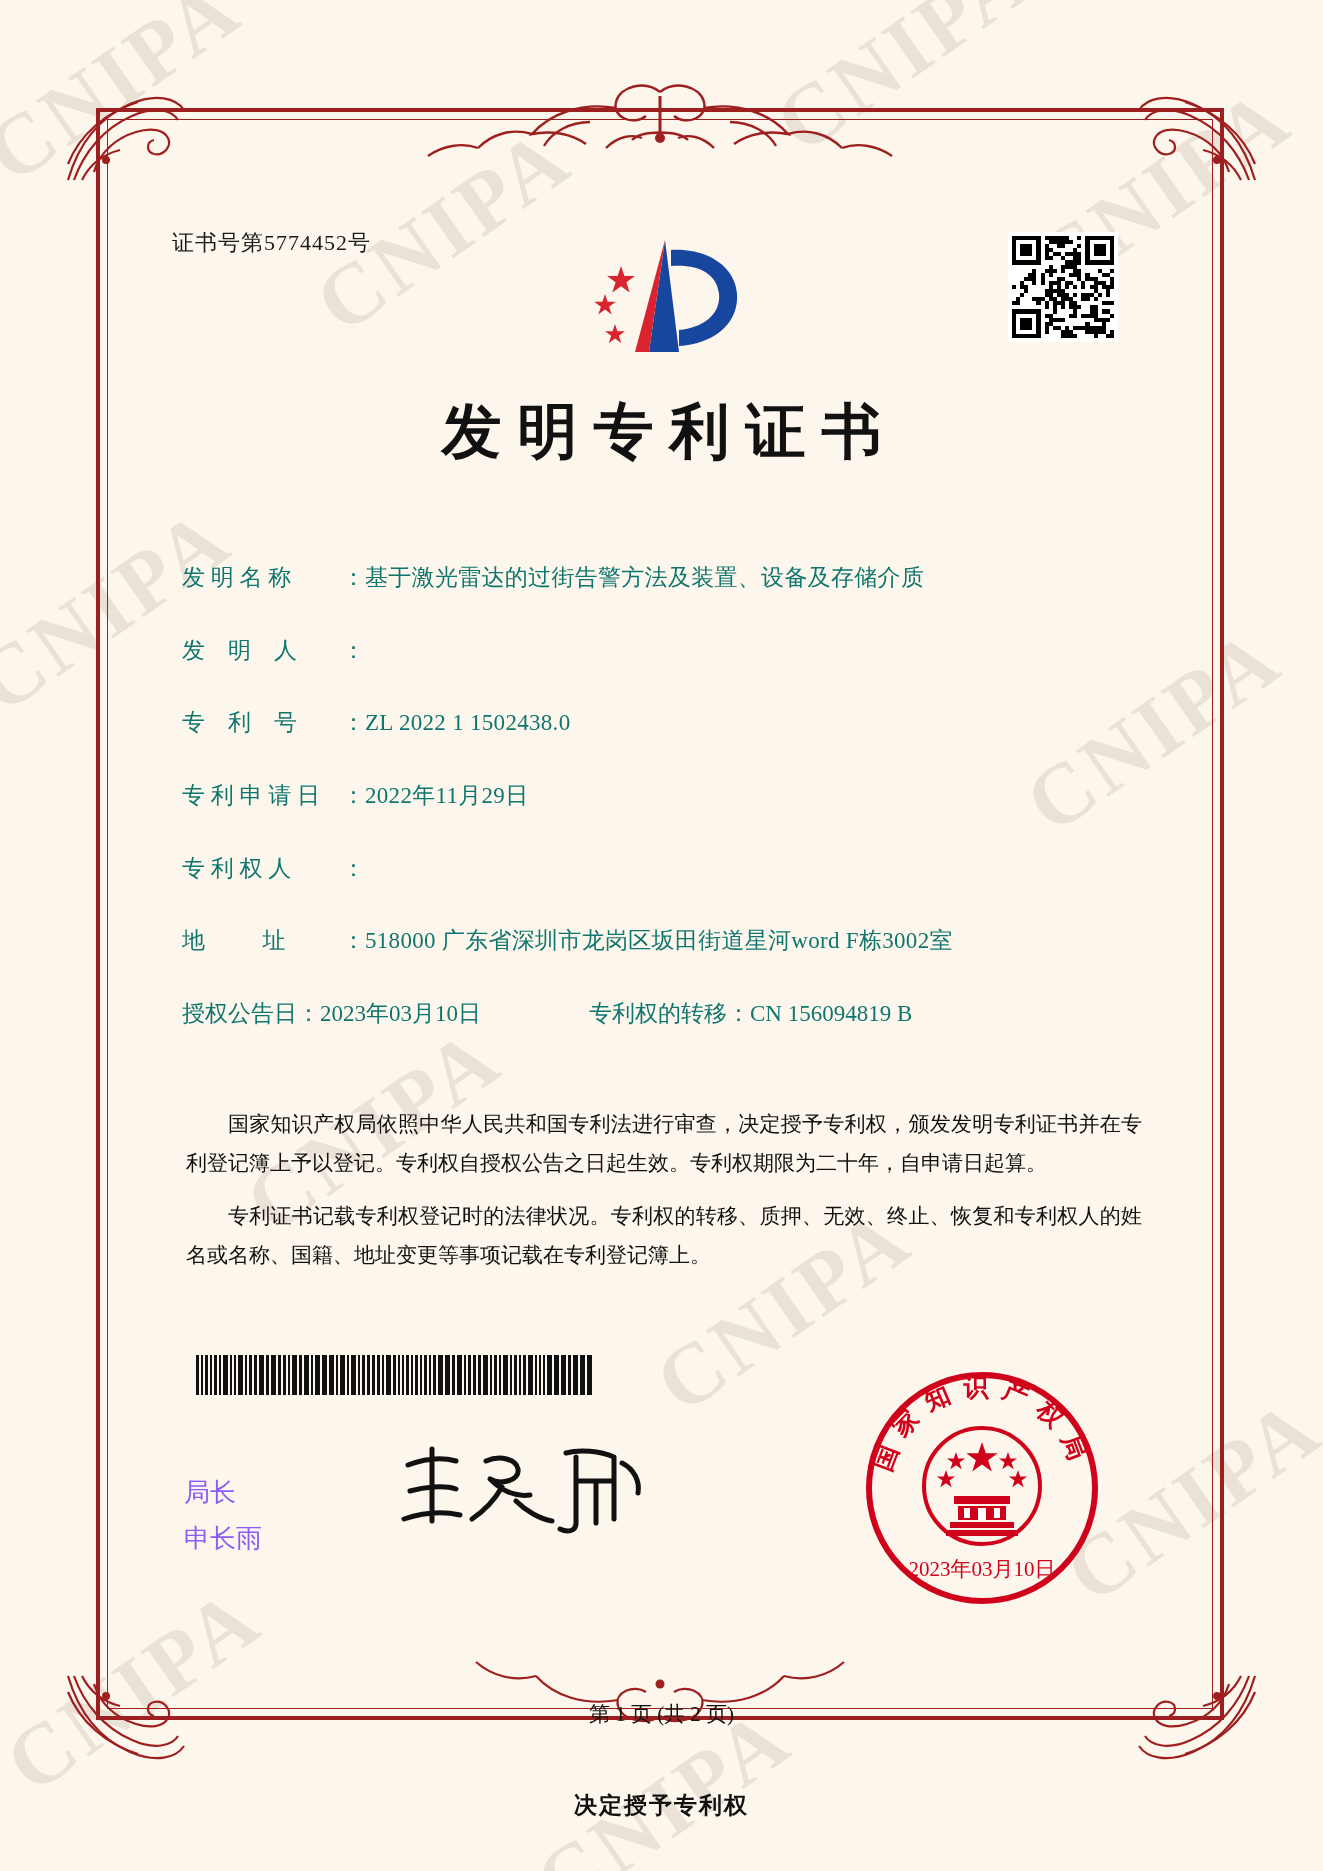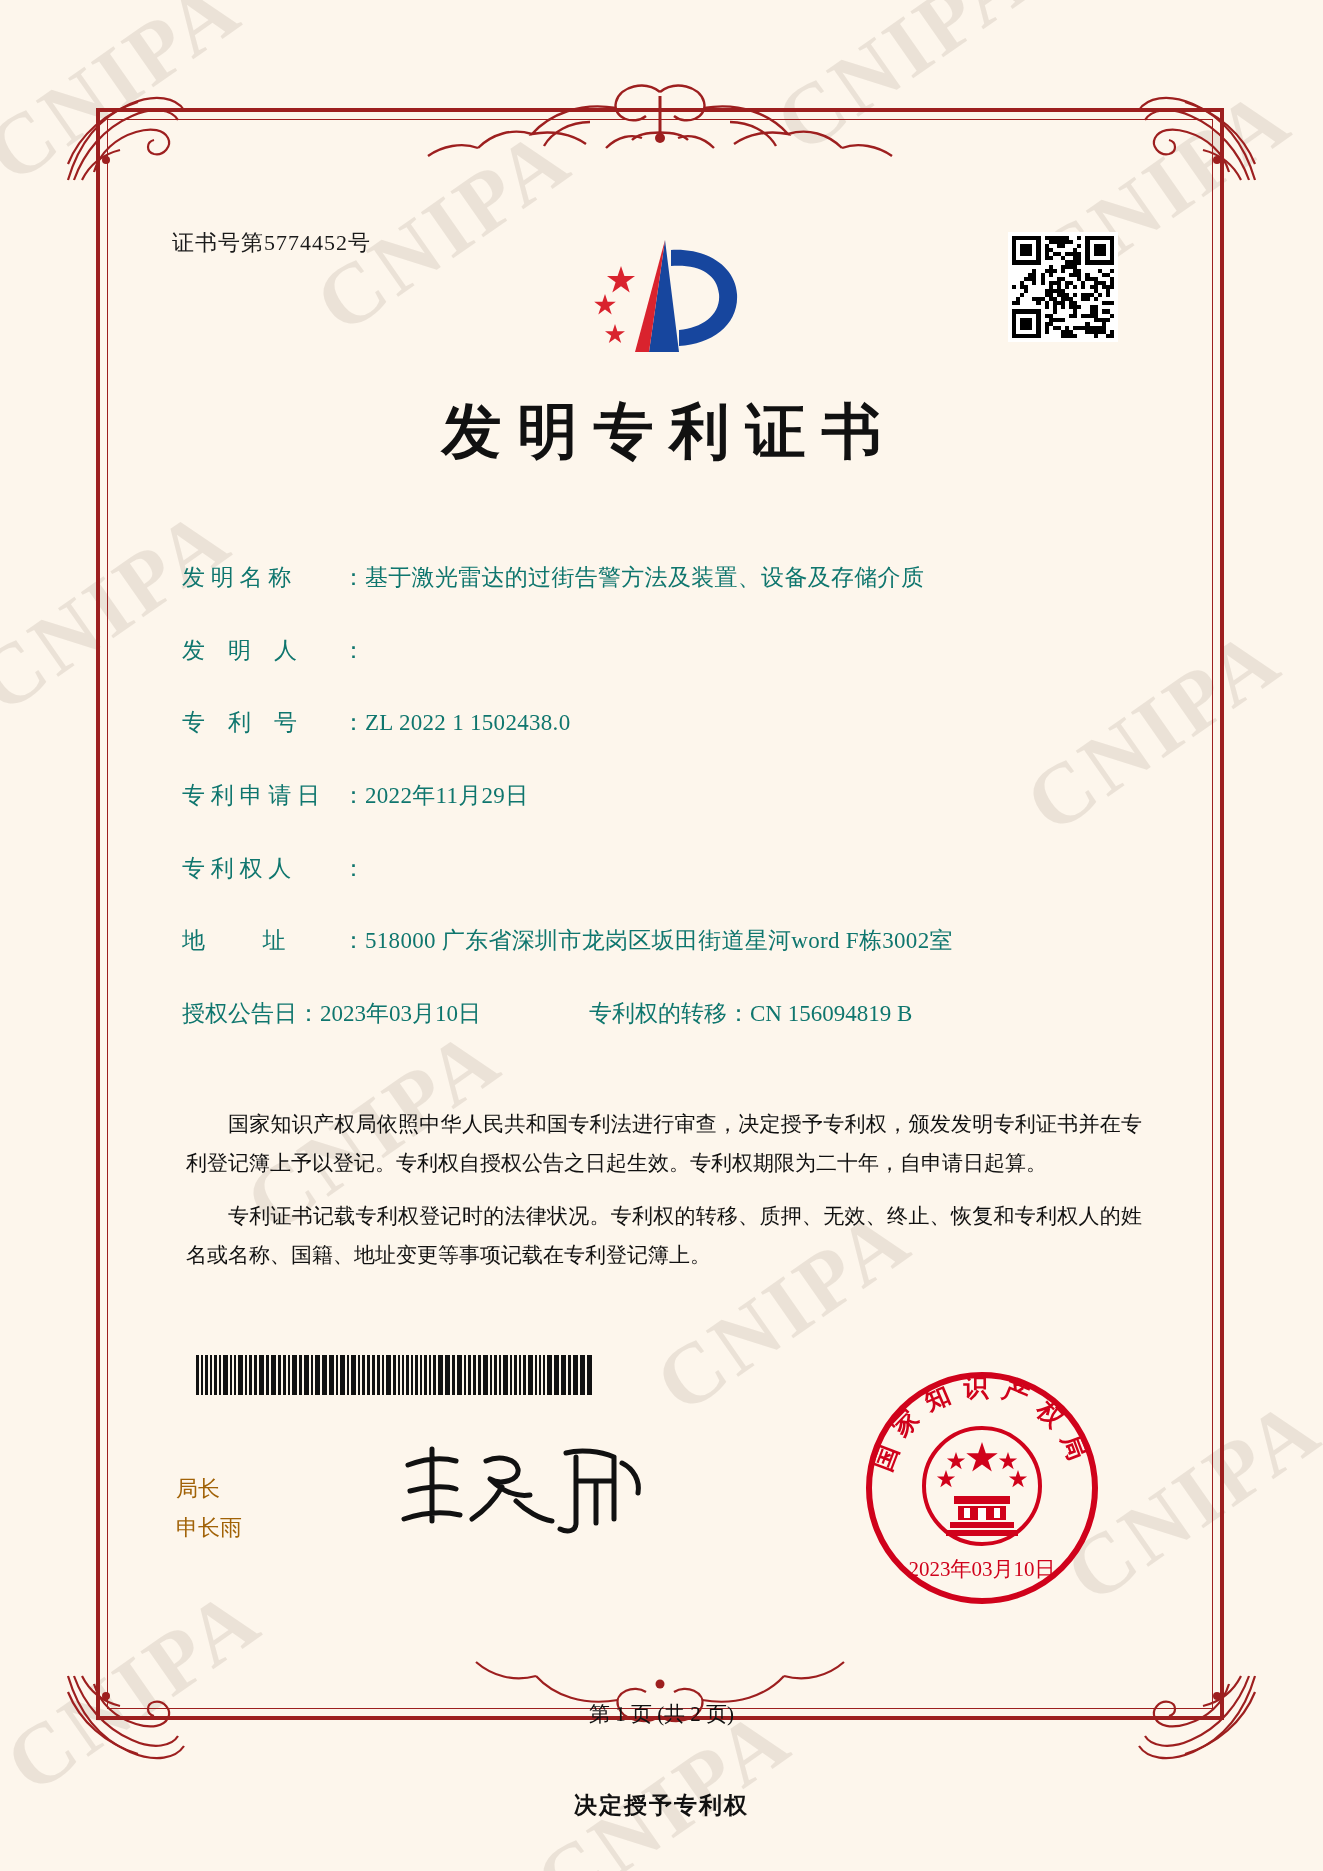--- a/index.html
+++ b/index.html
@@ -211,24 +211,24 @@
     top: 1355px;
     width: 400px;
     height: 40px;
     display: flex;
     align-items: stretch;
   }
   .barcode i { display: block; background: #111; margin-right: 2px; }
 
   .signature-block {
     position: absolute;
-    left: 176px;
+    left: 184px;
     top: 1470px;
-    font-size: 22px;
-    color: #a16207;
+    font-size: 26px;
+    color: #8b5cf6;
     line-height: 1.75;
   }
 
   .hand-sign {
     position: absolute;
     left: 390px;
     top: 1435px;
     width: 260px;
     height: 105px;
     color: #111;

